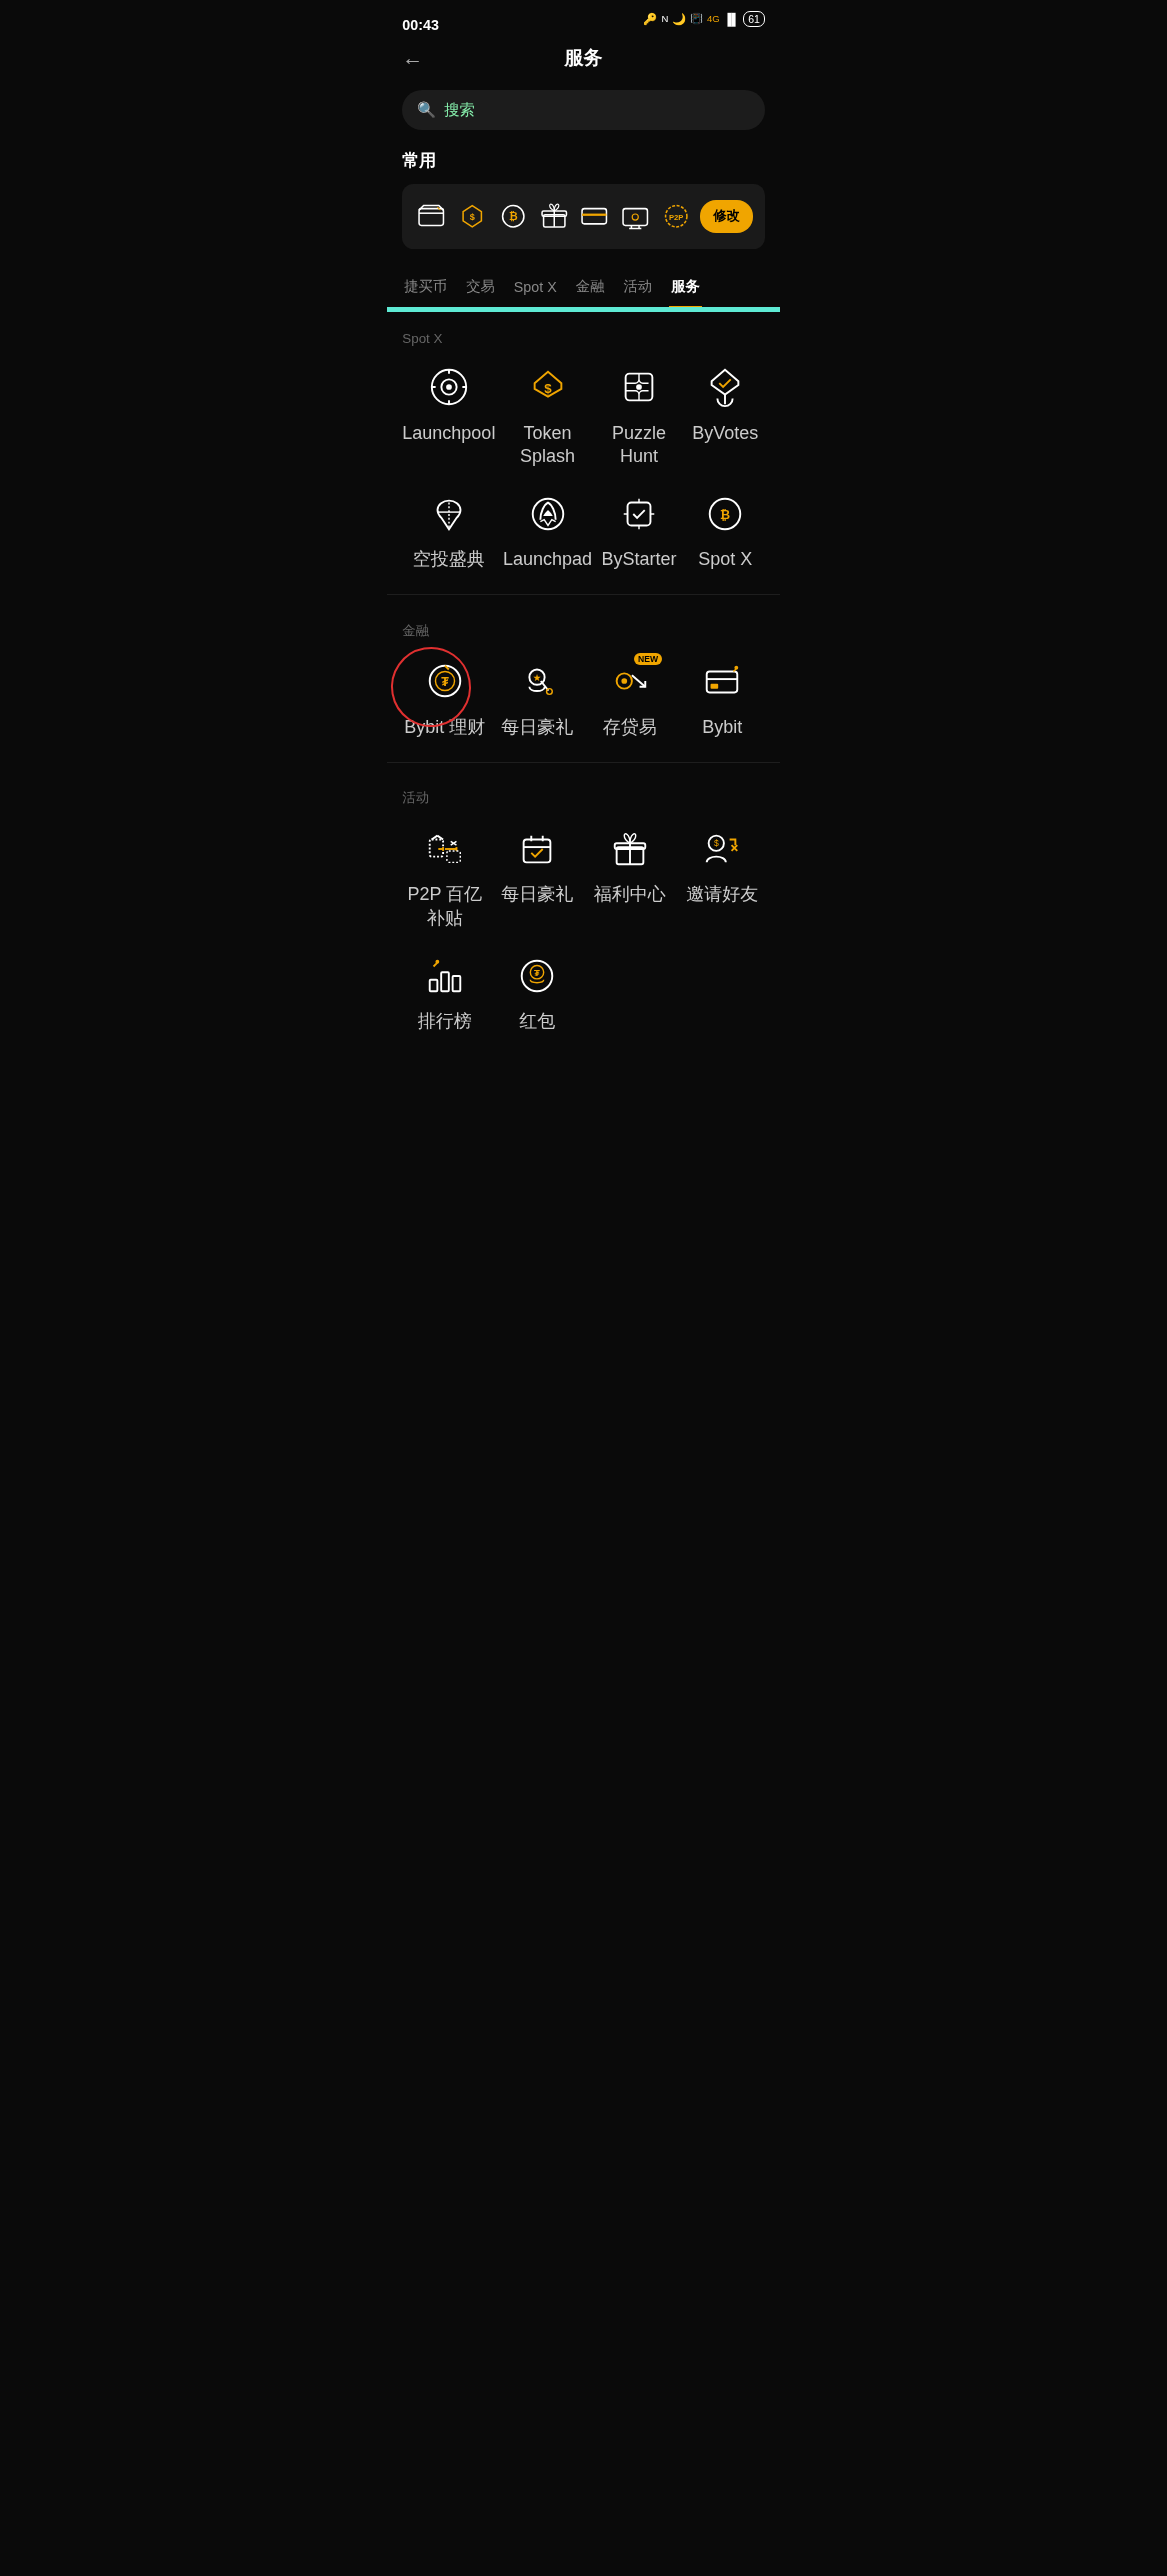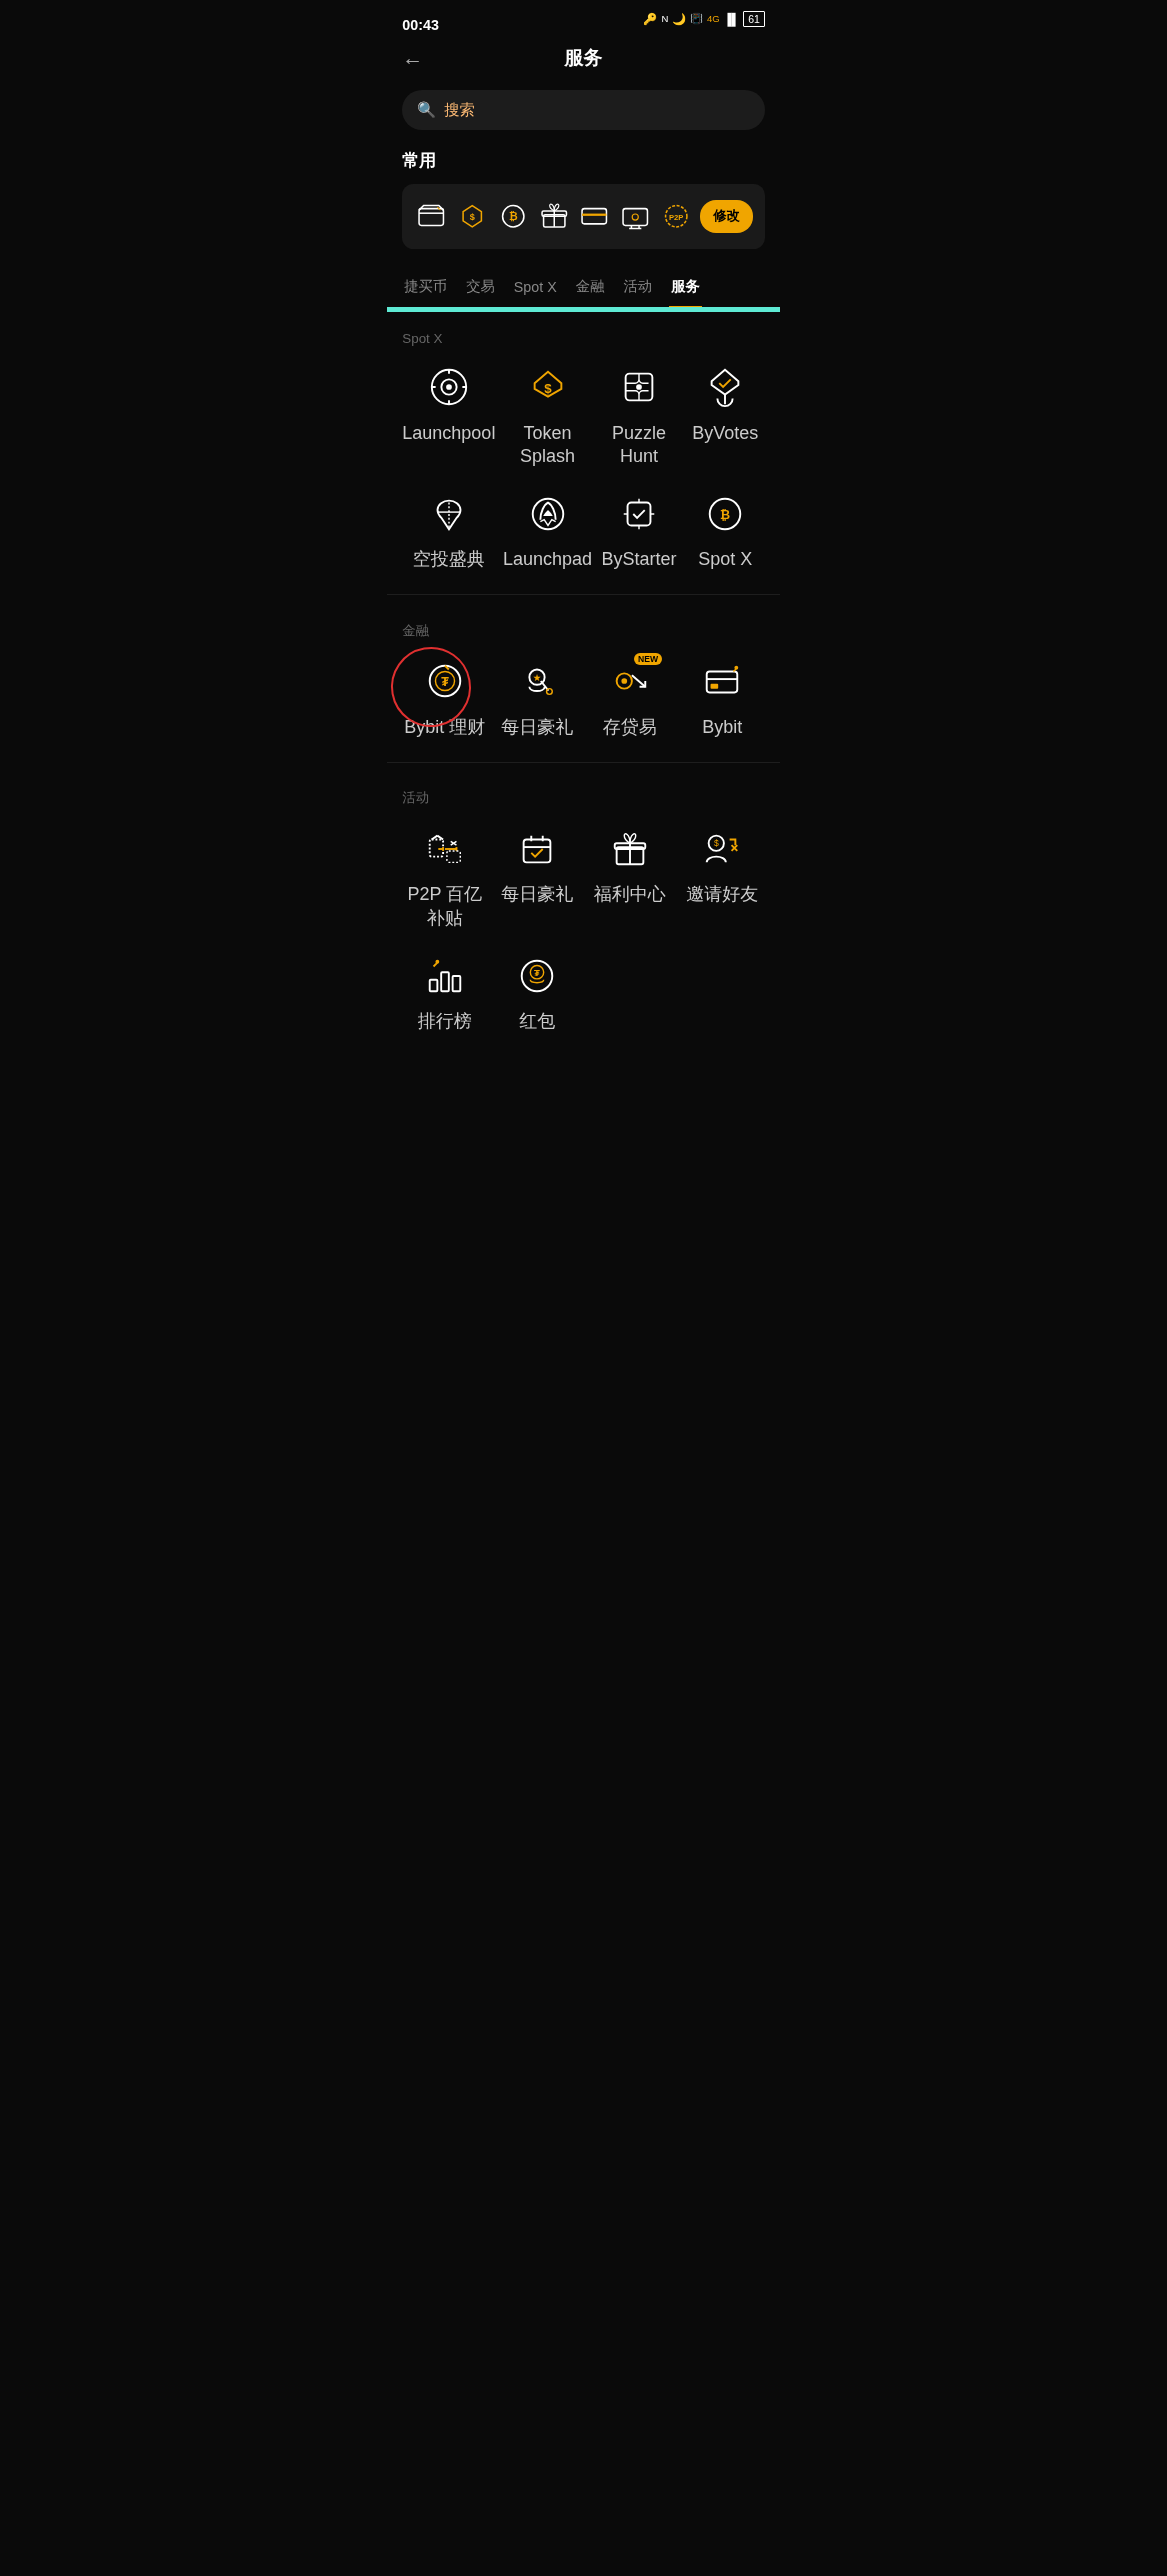--- a/index.html
+++ b/index.html
@@ -76,21 +76,21 @@
       padding: 9.5px 15.3px;
       gap: 7.6px;
     }
 
     .search-icon-wrap {
       color: #888;
       font-size: 15.3px;
     }
 
     .search-placeholder {
-      color: #fdba74;
+      color: #86efac;
       font-size: 15.3px;
     }
 
     
     .section-title {
       font-size: 17px;
       font-weight: 700;
       color: #fff;
       padding: 3.8px 15.3px 11.4px;
     }
@@ -246,21 +246,21 @@
 
 <div class="status-bar">
   <span class="status-time">00:43</span>
   <div class="status-icons">
     <span>🔑</span>
     <span style="font-size:9.5px;">N</span>
     <span>🌙</span>
     <span style="font-size:10.5px;">📳</span>
     <span style="font-size:9.5px;color:#f0a500;">4G</span>
     <span>▐▌</span>
-    <span style="border:1.4px solid #fff;border-radius:1px;padding:1px 3.8px;font-size:10.5px;">61</span>
+    <span style="border:1.4px solid #fff;border-radius:7px;padding:1px 3.8px;font-size:10.5px;">61</span>
   </div>
 </div>
 
 <div class="header">
   <span class="back-btn">←</span>
   <span class="header-title">服务</span>
 </div>
 
 <div class="search-bar">
   <span class="search-icon-wrap">🔍</span>

